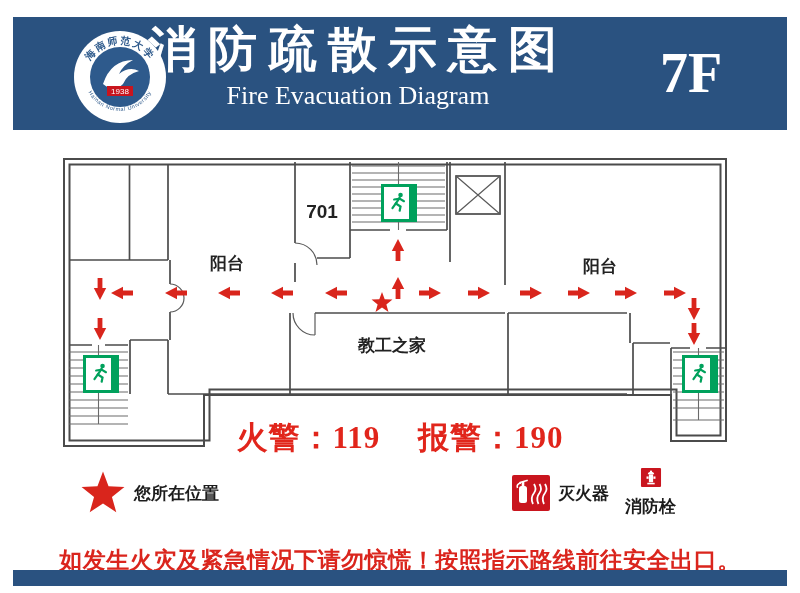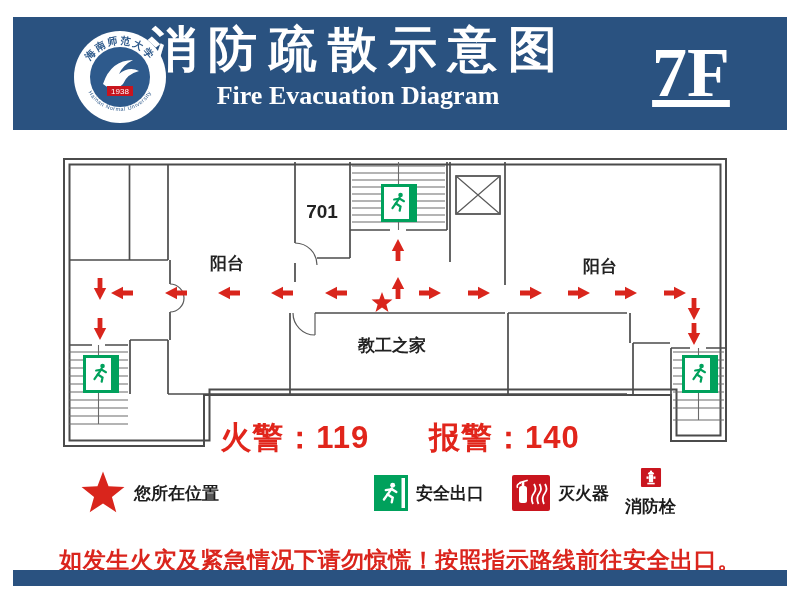--- a/index.html
+++ b/index.html
@@ -4,35 +4,35 @@
 <style>
   html,body{margin:0;padding:0;background:#ffffff;}
   .page{position:relative;width:800px;height:593px;background:#ffffff;overflow:hidden;
         font-family:"Liberation Sans","DejaVu Sans",sans-serif;}
   
   .header{position:absolute;left:13px;top:17px;width:774px;height:113px;background:#2A5280;}
   .logo{position:absolute;left:60px;top:13px;width:94px;height:94px;}
   .titles{position:absolute;left:120px;top:4px;width:450px;text-align:center;color:#fff;}
   .title-zh{font-family:"Liberation Serif","DejaVu Serif",serif;font-size:49px;font-weight:700;
             letter-spacing:11px;line-height:58px;white-space:nowrap;}
-  .title-en{font-family:"Liberation Serif","DejaVu Serif",serif;font-size:26px;font-weight:700;
+  .title-en{font-family:"Liberation Serif","DejaVu Serif",serif;font-size:26px;font-weight:400;
             line-height:30px;margin-top:2px;}
   .floor{position:absolute;left:598px;top:6px;width:160px;text-align:center;color:#fff;
-         font-family:"Liberation Serif","DejaVu Serif",serif;font-size:70px;font-weight:700;line-height:100px;text-decoration:underline;}
+         font-family:"Liberation Serif","DejaVu Serif",serif;font-size:56px;font-weight:700;line-height:100px;}
   
   .plan{position:absolute;left:0;top:0;width:800px;height:593px;}
   .plan text{font-family:"Liberation Sans","DejaVu Sans",sans-serif;fill:#222;font-weight:600;}
   .wall{stroke:#4b4b4b;stroke-width:1.7;fill:none;}
   .wall-outer{stroke:#4b4b4b;stroke-width:2;fill:none;}
   .tread{stroke:#6a6a6a;stroke-width:1.1;fill:none;}
   .door{stroke:#5a5a5a;stroke-width:1.2;fill:none;}
   
   .phones{position:absolute;left:0;top:417px;width:800px;text-align:center;
           color:#E1251B;font-size:31px;font-weight:700;letter-spacing:1px;}
-  .phones span{margin:0 25px;}
+  .phones span{margin:0 14px;font-family:Liberation Serif, serif;}
   .legend{position:absolute;left:0;top:468px;width:800px;height:50px;}
   .legend-item{position:absolute;top:0;height:50px;display:flex;align-items:center;gap:8px;justify-content:center;}
   .legend-label{font-size:17px;font-weight:600;color:#1c1c1c;white-space:nowrap;}
   .warning{position:absolute;left:20px;top:528px;width:760px;text-align:center;
            color:#DA251D;font-size:23px;font-weight:700;letter-spacing:0.5px;white-space:nowrap;margin-top:17px;}
   .bottom-bar{position:absolute;left:13px;top:570px;width:774px;height:16px;background:#2A5280;}
 </style>
 </head>
 <body>
 
@@ -172,41 +172,33 @@
     <use href="#star" xlink:href="#star" transform="translate(382,303)"></use>
 
     <text x="227" y="269" text-anchor="middle" font-size="17">阳台</text>
     <text x="322" y="218" text-anchor="middle" font-size="19">701</text>
     <text x="600" y="272" text-anchor="middle" font-size="17">阳台</text>
     <text x="392" y="351" text-anchor="middle" font-size="17">教工之家</text>
   </svg>
 
   <div class="phones">
     <span>火警：119</span>
-    <span>报警：140</span>
+    <span>报警：190</span>
   </div>
 
   <div class="legend">
 
     <div class="legend-item" style="left:80px;">
       <svg width="46" height="48" viewBox="0 0 46 48">
         <use href="#star" xlink:href="#star" transform="translate(23,25) scale(2.05)"></use>
       </svg>
       <span class="legend-label">您所在位置</span>
     </div>
 
 
-    <div class="legend-item" style="left:374px;">
-      <svg width="34" height="36" viewBox="0 0 34 36">
-        <rect x="0" y="0" width="34" height="36" fill="#00A15C"></rect>
-        <use href="#man" xlink:href="#man" transform="translate(3.5,7) scale(0.92)" color="#ffffff"></use>
-        <rect x="27.5" y="3" width="3.5" height="30" fill="#ffffff"></rect>
-      </svg>
-      <span class="legend-label">安全出口</span>
-    </div>
 
     <div class="legend-item" style="left:512px;">
       <svg width="38" height="36" viewBox="0 0 38 36">
         <rect x="0" y="0" width="38" height="36" rx="2" fill="#C9151E"></rect>
         <rect x="7" y="11" width="8" height="17" rx="2.5" fill="#ffffff"></rect>
         <rect x="9.7" y="7" width="2.6" height="4" fill="#ffffff"></rect>
         <path d="M8,7.5 L15,5.5" stroke="#ffffff" stroke-width="1.8" stroke-linecap="round" fill="none"></path>
         <path d="M9,8 Q4,9 5.5,13" stroke="#ffffff" stroke-width="1.6" fill="none"></path>
         <path d="M21,29 q-3,-6 1,-11 q3,-4 0,-9" stroke="#ffffff" stroke-width="1.8" fill="none"></path>
         <path d="M26.5,29 q-3,-6 1,-11 q3,-4 0,-9" stroke="#ffffff" stroke-width="1.8" fill="none"></path>

